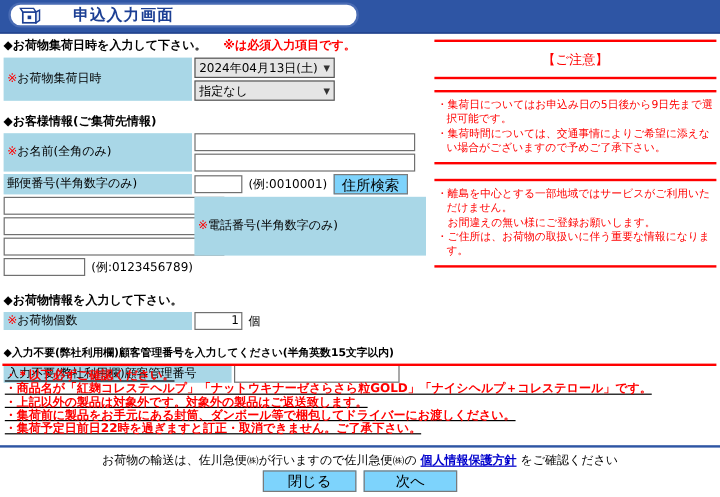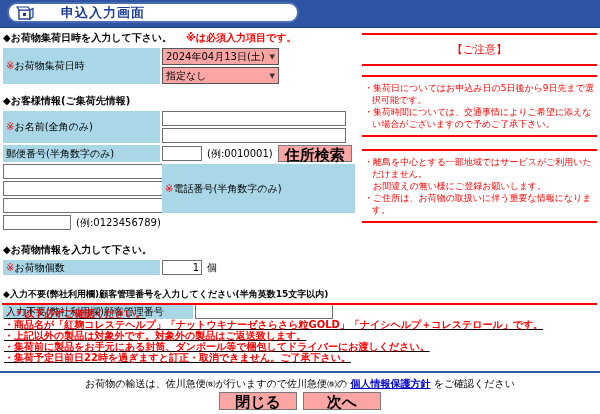--- a/index.html
+++ b/index.html
@@ -50,29 +50,29 @@
     font-family:inherit; font-size:10px; padding:0 2px; box-sizing:border-box;
   }
   .w-full { width:184px; }
   .w-postal { width:40px; }
   .w-phone { width:68px; }
   .w-qty { width:40px; text-align:right; }
   .w-cust { width:138px; }
   .example { font-size:10px; white-space:nowrap; }
 
   .selectbox {
-    width:117px; height:17px; border:1px solid #555; background:#fca5a5;
+    width:117px; height:17px; border:1px solid #555; background:#e5e5e5;
     box-sizing:border-box; display:flex; align-items:center;
     justify-content:space-between; padding:0 3px; font-size:10px; cursor:default;
   }
   .selectbox .arr { font-size:7px; color:#333; }
 
   button.btn {
-    font-family:inherit; font-size:15px; height:17px;
-    background:#fca5a5; border:1px solid #7a7a7a; padding:0 6px; cursor:pointer;font-weight:bold;
+    font-family:inherit; font-size:12px; height:17px;
+    background:#7dd3fc; border:1px solid #7a7a7a; padding:0 6px; cursor:pointer;
   }
   .gap10 { margin-top:10px; }
   .gap12 { margin-top:13px; }
 
   
   .notice-panel { position:absolute; left:362px; top:33px; width:235px; }
   .nbox { border-top:2px solid #f00; border-bottom:2px solid #f00; }
   .nbox.title { text-align:center; padding:7px 0; }
   .nbox.title .t { color:#f00; font-weight:normal; font-size:11px;margin-top:32px; }
   .nbox.notes { padding:5px 2px; margin-top:9px; }

